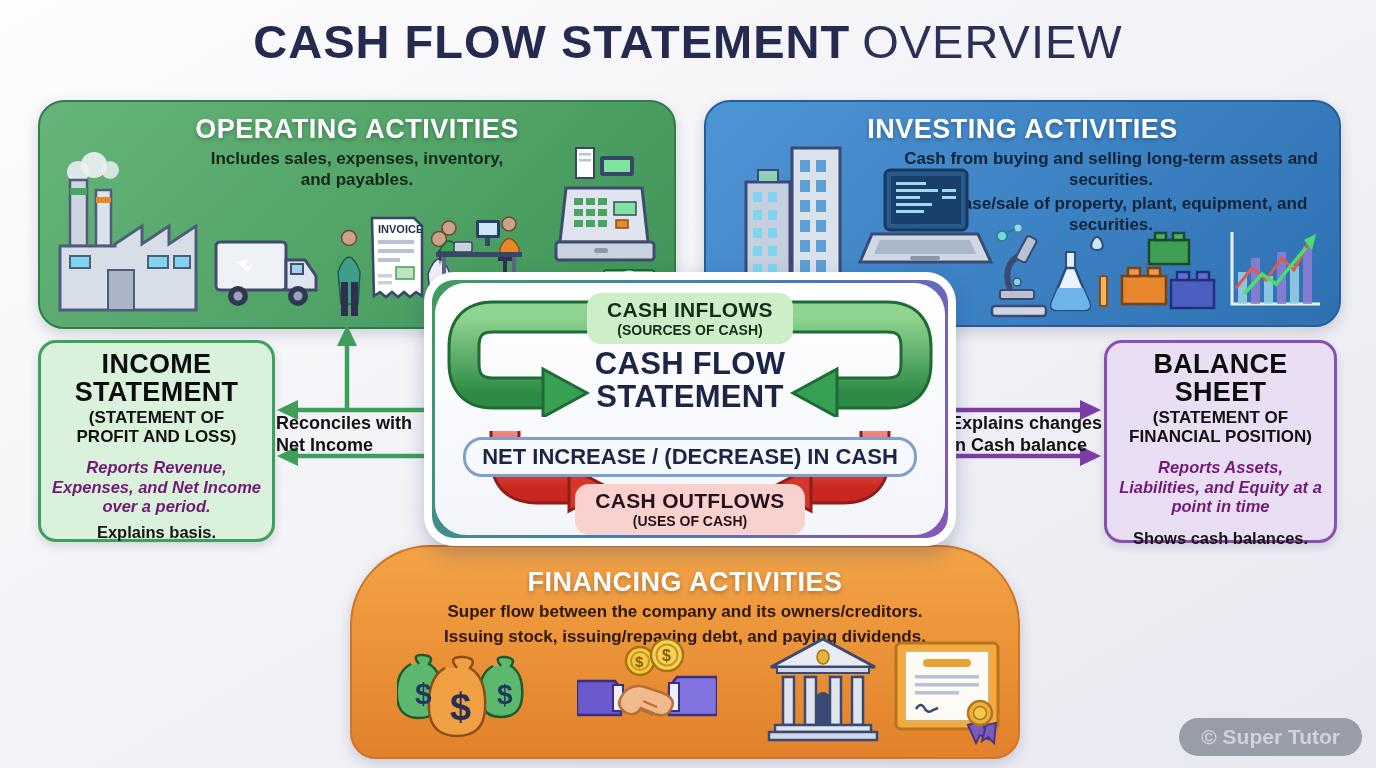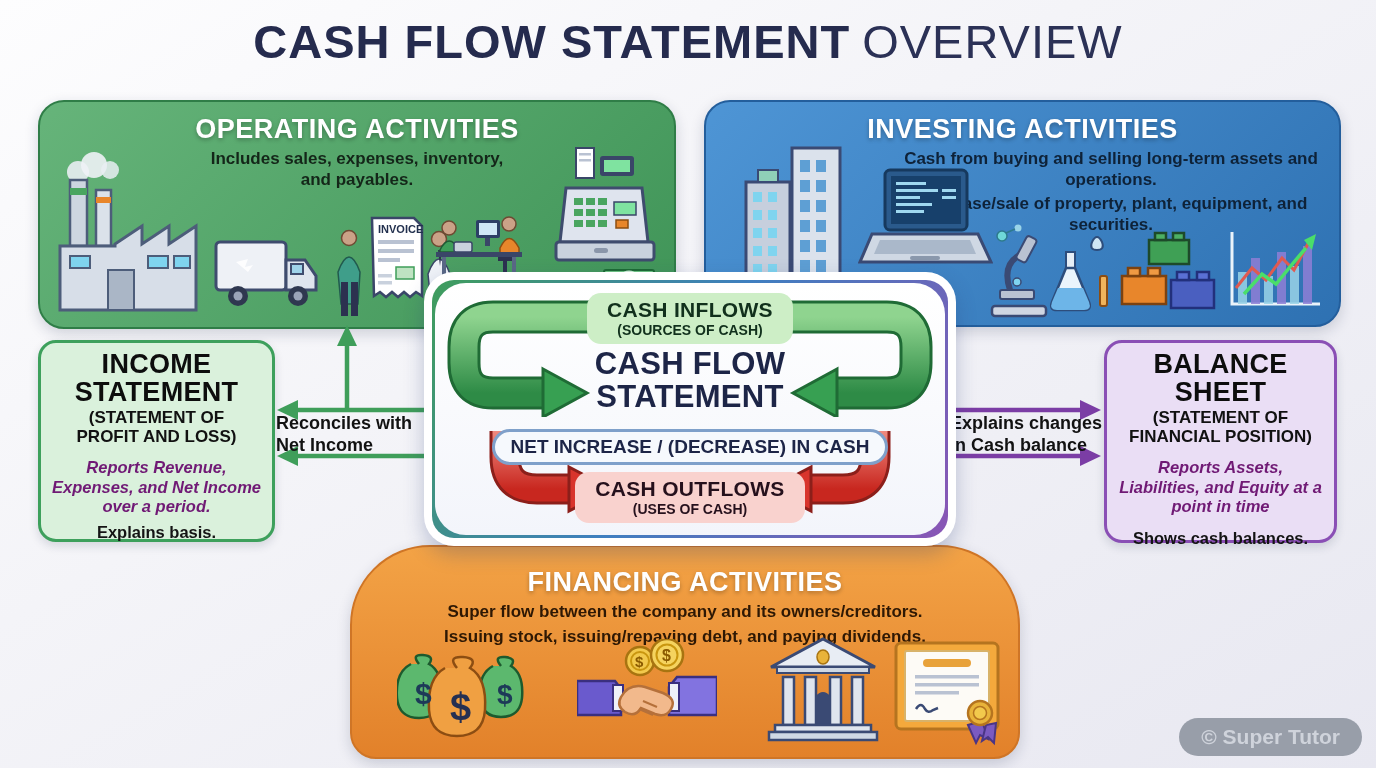--- a/index.html
+++ b/index.html
@@ -50,22 +50,22 @@
   .center-content{position:relative;height:100%;border-radius:31px;overflow:hidden;
     background:linear-gradient(180deg,#ffffff,#f3f5fb);
     display:flex;flex-direction:column;align-items:center;}
   .pill{position:relative;z-index:2;text-align:center;border-radius:14px;padding:5px 20px 6px;}
   .pill .pt{font-size:21px;font-weight:bold;letter-spacing:.3px;}
   .pill .ps{font-size:14px;font-weight:bold;}
   .pill-in{margin-top:10px;background:#cdeec6;color:#11301c;}
   .pill-out{margin-top:7px;background:#f9d2ce;color:#25101c;}
   .center-title{position:relative;z-index:2;margin-top:4px;width:310px;text-align:center;
     font-size:31px;font-weight:bold;line-height:1.05;color:#1d2547;letter-spacing:.3px;}
-  .net-pill{position:relative;z-index:2;margin-top:16px;background:#f6f9fd;border:3px solid #7fa0ca;
-    border-radius:19px;padding:4px 16px;font-size:19px;font-weight:bold;color:#1d2547;white-space:nowrap;text-align:center;}
+  .net-pill{position:relative;z-index:2;margin-top:24px;background:#f6f9fd;border:3px solid #7fa0ca;
+    border-radius:19px;padding:4px 16px;font-size:22px;font-weight:bold;color:#1d2547;white-space:nowrap;text-align:center;}
   .elbow{position:absolute;z-index:1;}
   .elbow.flip{transform:scaleX(-1);}
   .eg-l{left:4px;top:12px;} .eg-r{right:4px;top:12px;}
   .er-l{left:42px;bottom:4px;} .er-r{right:42px;bottom:4px;}
   
   .conn-label{position:absolute;z-index:2;text-align:left;font-size:18px;font-weight:bold;
     color:#121212;line-height:1.2;}
   .lbl-left{left:276px;top:413px;width:150px;}
   .lbl-right{left:950px;top:413px;width:160px;}
   .overlay{position:absolute;left:0;top:0;z-index:2;pointer-events:none;}
@@ -172,21 +172,21 @@
           <rect x="74" y="146" width="50" height="11" rx="2" fill="#58b06c"></rect>
           <rect x="70" y="136" width="50" height="11" rx="2" fill="#63bb77"></rect>
           <rect x="66" y="126" width="50" height="11" rx="2" fill="#6fc583"></rect>
         </g>
       <ellipse cx="91" cy="131" rx="7" ry="4.5" fill="#d2f0d8"></ellipse>
     </svg>
   </section>
 
   <section class="panel panel-inv">
     <h2>INVESTING ACTIVITIES</h2>
-    <p>Cash from buying and selling long-term assets and operations.</p>
+    <p>Cash from buying and selling long-term assets and securities.</p>
     <p>Purchase/sale of property, plant, equipment, and securities.</p>
 
     <svg class="panel-icon" style="left:32px;top:38px;" width="115" height="178" viewBox="0 0 115 178">
       <ellipse cx="57" cy="168" rx="54" ry="8" fill="#7fb8e4" opacity=".6"></ellipse>
       <rect x="54" y="8" width="48" height="158" fill="#dbe2ec" stroke="#3a4a74" stroke-width="3"></rect>
       <g fill="#5e9fd4">
           <rect x="62" y="20" width="10" height="12"></rect>
           <rect x="78" y="20" width="10" height="12"></rect>
           <rect x="62" y="40" width="10" height="12"></rect>
           <rect x="78" y="40" width="10" height="12"></rect>

